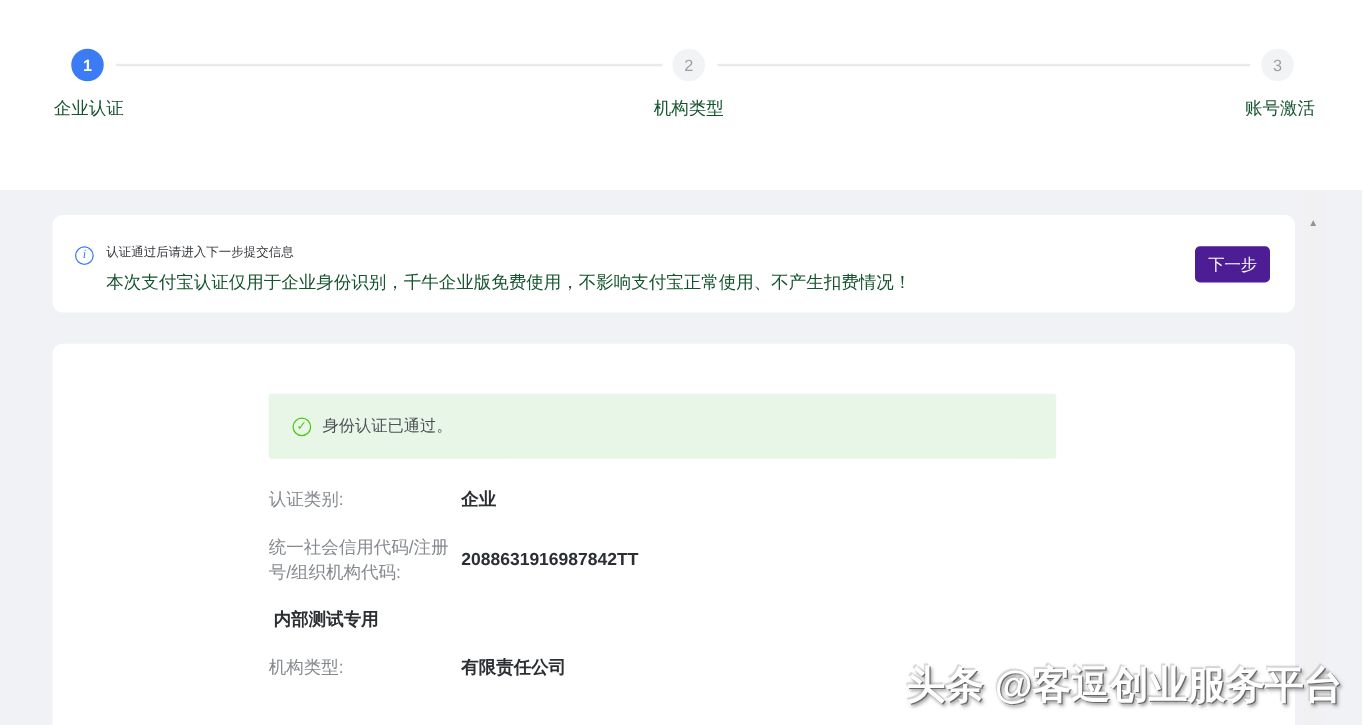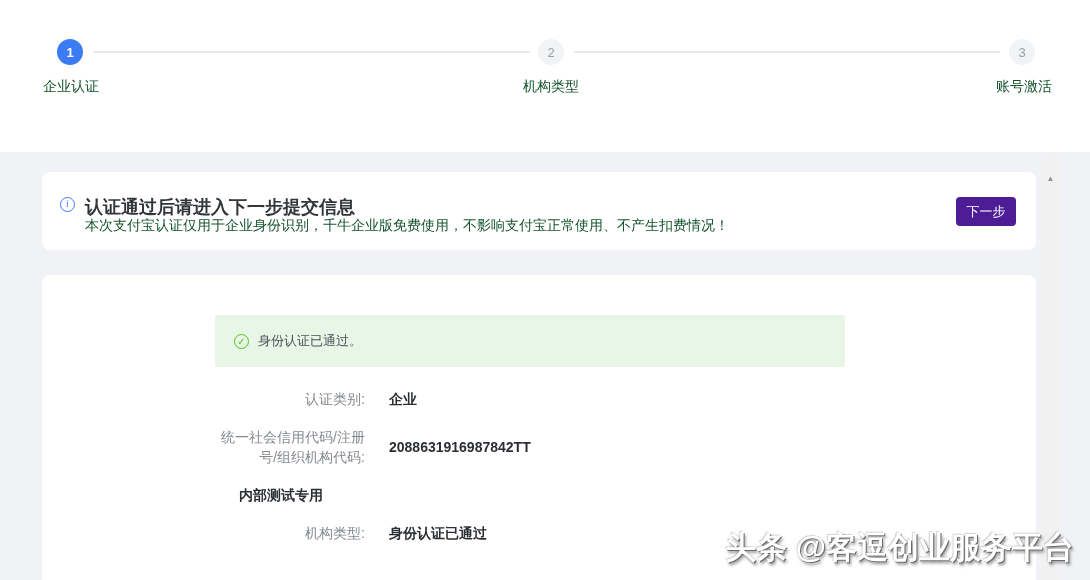--- a/index.html
+++ b/index.html
@@ -68,21 +68,21 @@
     border: 1.5px solid #3b7cf5;
     border-radius: 50%;
     color: #3b7cf5;
     font-size: 10px; line-height: 12px;
     text-align: center;
     font-family: "Liberation Serif", "DejaVu Serif", serif;
     font-style: italic;
   }
   .alert-title {
     position: absolute; left: 43px; top: 23px;
-    font-size: 18px; font-weight: 700; color: #32353a;
+    font-size: 10px; font-weight: 400; color: #32353a;
   }
   .alert-desc {
     position: absolute; left: 43px; top: 45px;
     font-size: 14px; color: #14532d;
   }
   .next-btn {
     position: absolute; right: 20px; top: 25px;
     width: 60px; height: 29px;
     background: #4c1d95;
     border: none; border-radius: 4px;
@@ -115,27 +115,27 @@
   .success-text { font-size: 13px; color: #4d5156; }
 
   .form-row {
     display: flex;
     align-items: center;
     margin-bottom: 18px;
   }
   .form-label {
     width: 150px;
     flex: 0 0 auto;
-    text-align: right;
+    text-align: left;
     font-size: 14px;
     color: #85898f;
     line-height: 20px;
   }
   .form-value {
-    margin-left: 24px;
+    margin-left: 4px;
     font-size: 14px;
     font-weight: 700;
     color: #2b2e33;
     line-height: 20px;
   }
 
   
   .scrollbar-track {
     position: absolute;
     left: 1042px; top: 154px;
@@ -213,21 +213,21 @@
         <div class="form-label">统一社会信用代码/注册号/组织机构代码:</div>
         <div class="form-value">2088631916987842TT</div>
       </div>
 
       <div class="form-row">
         <div class="form-value">内部测试专用</div>
       </div>
 
       <div class="form-row">
         <div class="form-label">机构类型:</div>
-        <div class="form-value">身份认证已通过</div>
+        <div class="form-value">有限责任公司</div>
       </div>
 
     </div>
   </div>
 
   <div class="scrollbar-track">
     <div class="scroll-up-arrow">▲</div>
   </div>
 
   <div class="watermark">头条 @客逗创业服务平台</div>

